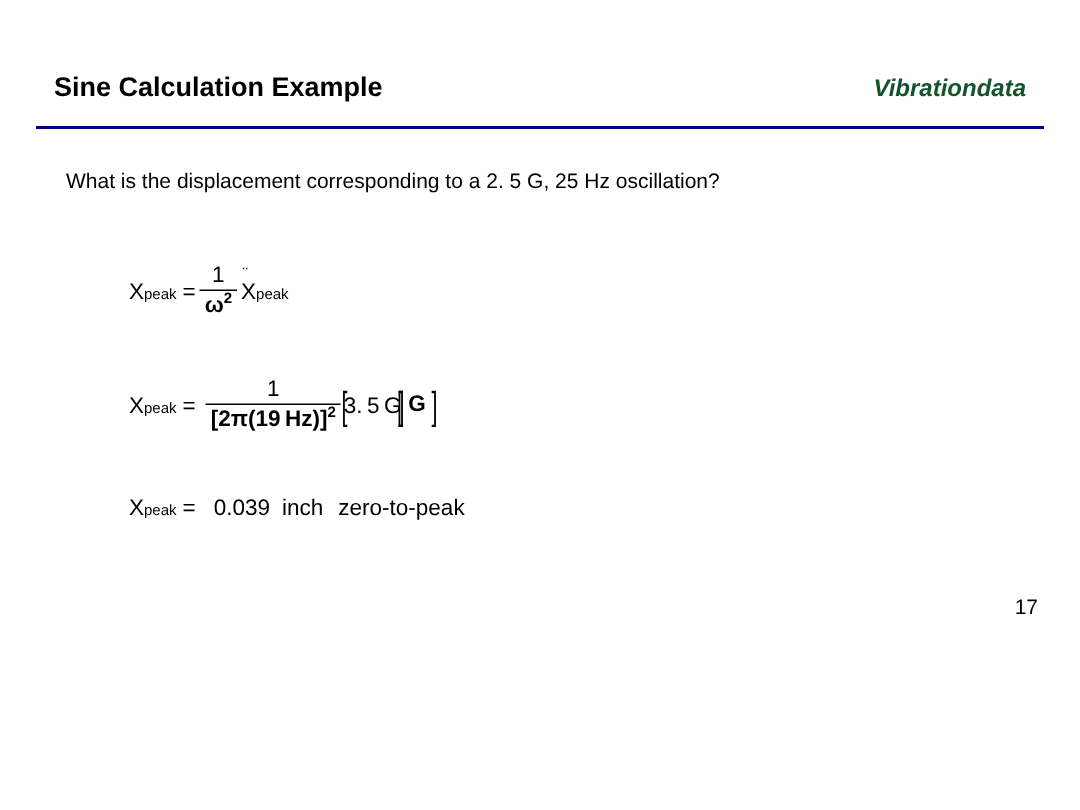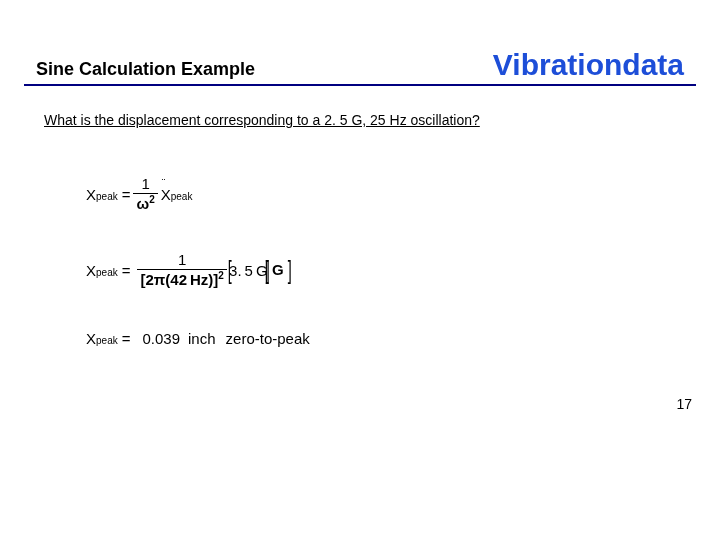--- a/index.html
+++ b/index.html
@@ -1,22 +1,22 @@
 <!DOCTYPE html>
 <html><head>
 <meta charset="utf-8">
 <style>
   * { margin: 0; padding: 0; box-sizing: border-box; }
   html, body { width: 720px; height: 540px; background: #fff; font-family: Arial, Helvetica, sans-serif; color: #000; }
   .slide { position: relative; width: 720px; height: 428px; }
   .header { position: absolute; top: 48px; left: 36px; right: 36px; display: flex; justify-content: space-between; align-items: baseline; }
   .title-left { font-size: 18px; font-weight: bold; }
-  .title-right { font-size: 30px; font-weight: bold; color: #1d4ed8; }
+  .title-right { font-size: 16px; font-weight: bold; color: #14532d; font-style: italic; }
   .hr { position: absolute; top: 84px; left: 24px; right: 24px; height: 2px; background: #000080; }
-  .question { position: absolute; top: 112px; left: 44px; font-size: 14px; text-decoration: underline; }
+  .question { position: absolute; top: 112px; left: 44px; font-size: 14px; }
   .eq-block { position: absolute; left: 86px; font-family: Arial, Helvetica, sans-serif; font-size: 15px; }
   .eq1 { top: 176px; }
   .eq2 { top: 252px; }
   .eq3 { top: 330px; }
   .sub { font-size: 10px; vertical-align: sub; }
   .sup { font-size: 10px; vertical-align: super; }
   .dd { font-size: 11px; position: relative; top: -6px; letter-spacing: -1px; }
   .frac { display: inline-block; vertical-align: middle; text-align: center; margin: 0 3px; }
   .frac .num { display: block; border-bottom: 1px solid #000; padding: 0 3px; line-height: 1.1; }
   .frac .den { display: block; padding: 0 3px; line-height: 1.2; font-weight: bold; }
@@ -64,21 +64,21 @@
   <div class="eq-block eq2 row">
     <span class="xp">
       <span>X</span>
       <span class="sub">peak</span>
     </span>
     <span>=</span>
     <span class="gap"></span>
     <span class="frac">
       <span class="num">1</span>
       <span class="den">
-        <span>[2π(42 Hz)]</span><span class="sup">2</span>
+        <span>[2π(19 Hz)]</span><span class="sup">2</span>
       </span>
     </span>
     <span class="brak">[</span>
     <span>3. 5 G</span>
     <span class="brak">]</span>
     <span class="brak">[</span>
     <span class="frac">
       <span class="den">G</span>
     </span>
     <span class="brak">]</span>

